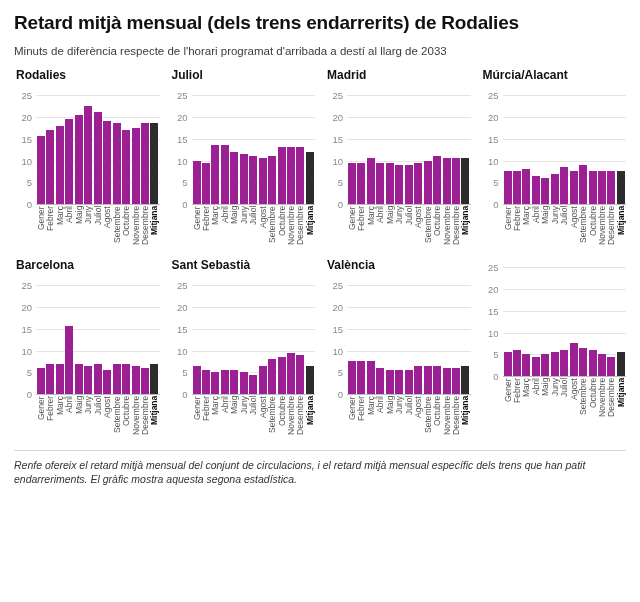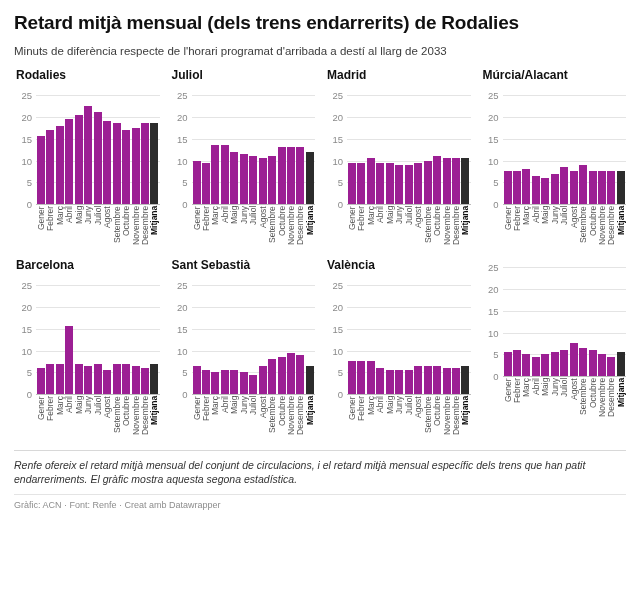--- a/index.html
+++ b/index.html
@@ -457,14 +457,13 @@
           <div class="xlabel">Setembre</div>
           <div class="xlabel">Octubre</div>
           <div class="xlabel">Novembre</div>
           <div class="xlabel">Desembre</div>
           <div class="xlabel median">Mitjana</div>
         </div>
       </div>
     </div>
 
   <div class="footnote">Renfe ofereix el retard mitjà mensual del conjunt de circulacions, i el retard mitjà mensual específic dels trens que han patit endarreriments. El gràfic mostra aquesta segona estadística.</div>
-  <div class="credit">Gràfic: ACN · Font: Renfe · Creat amb Datawrapper</div>
 </div>
 
 </body></html>

